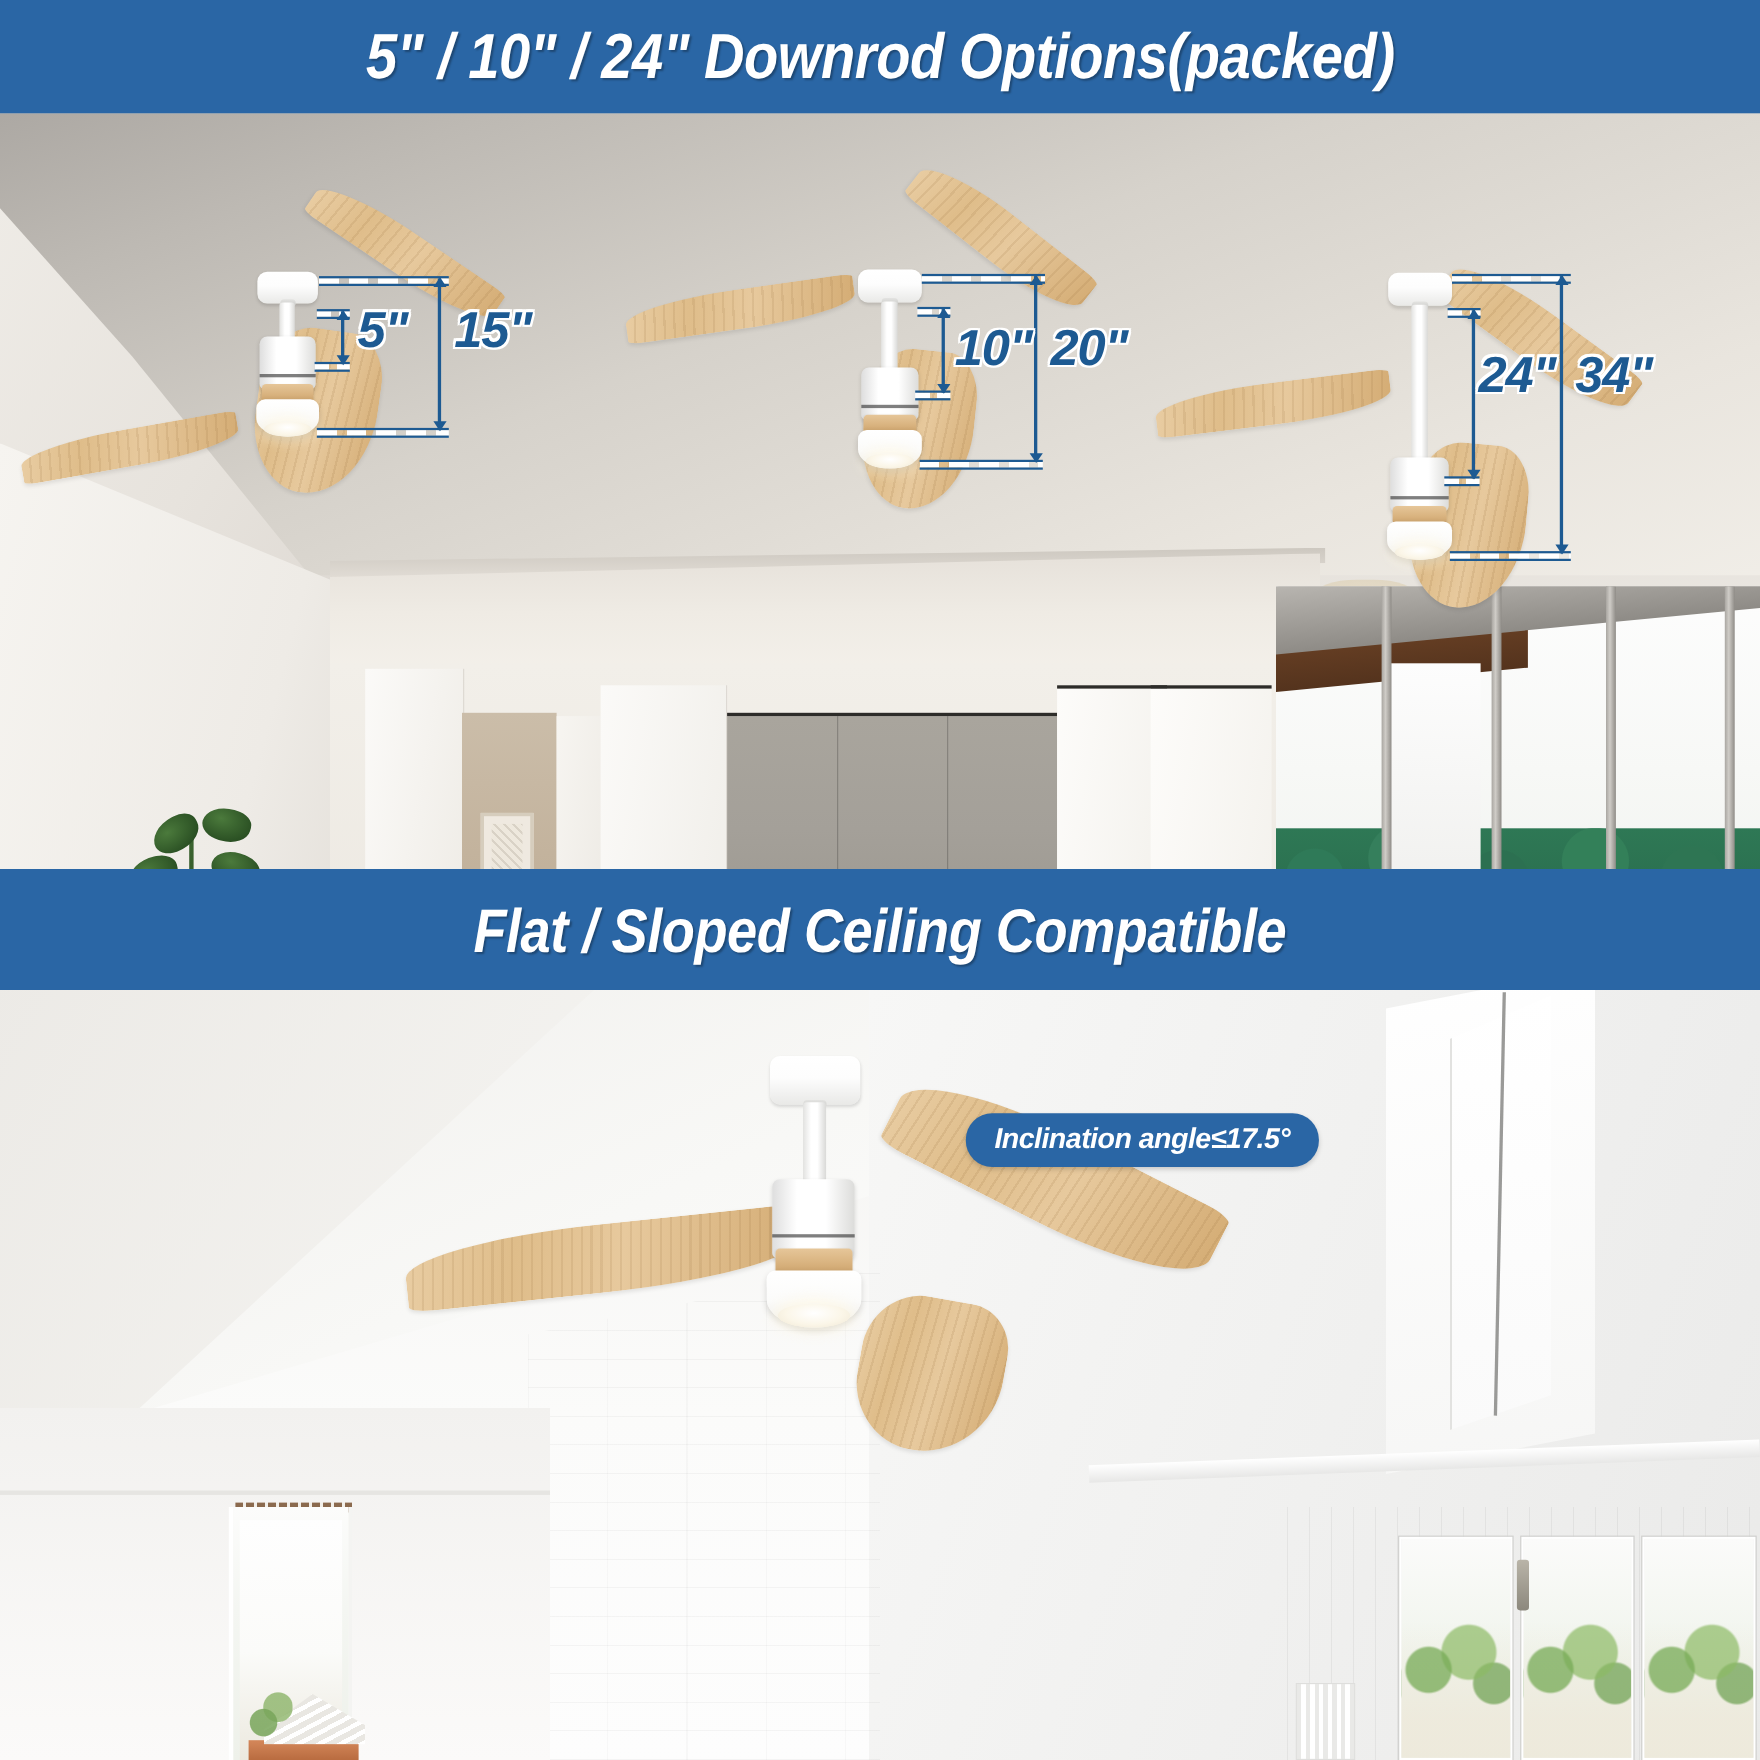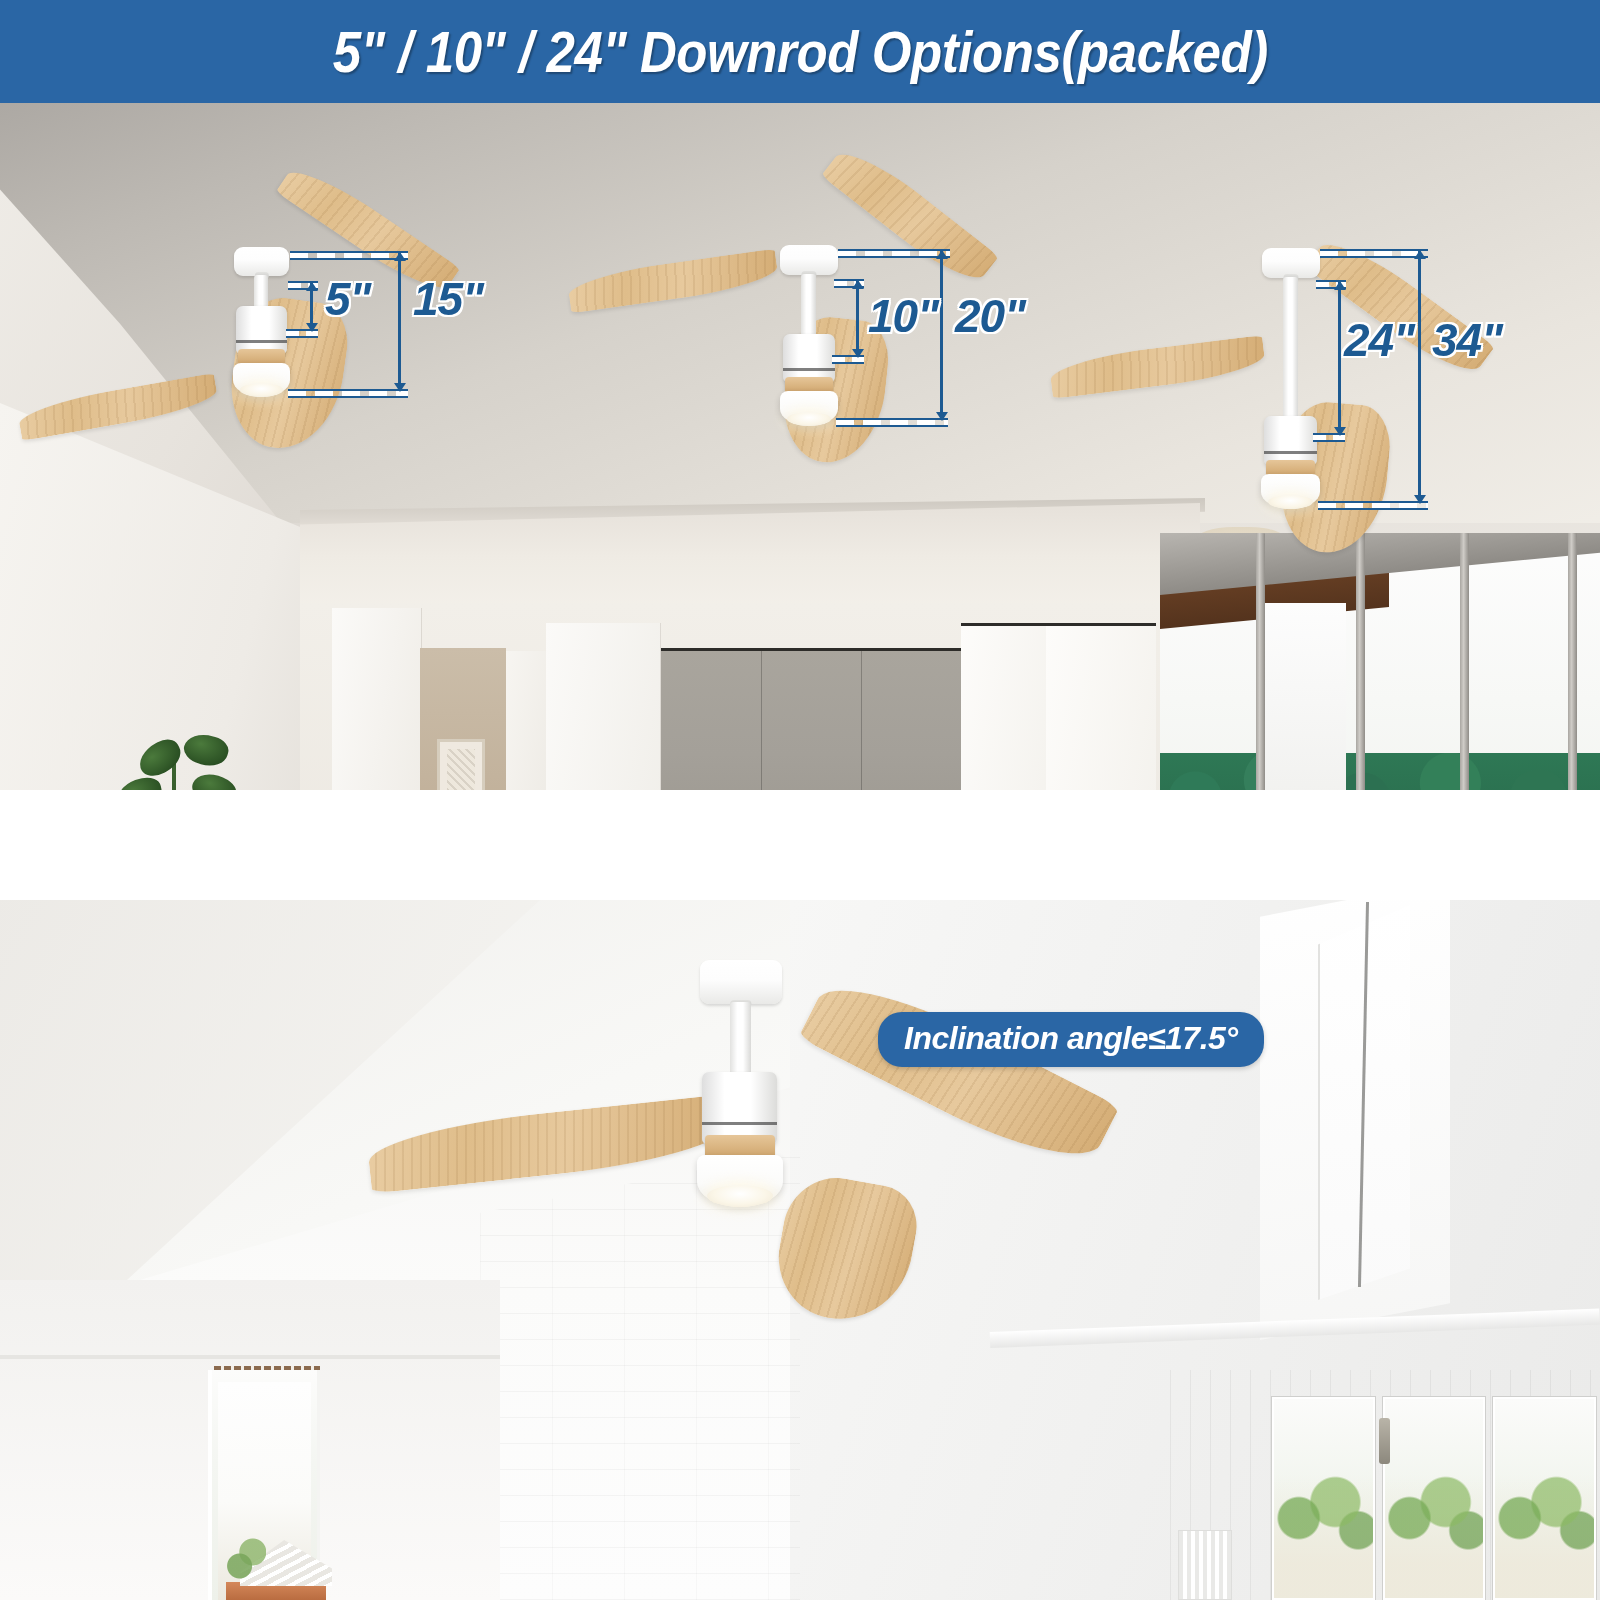--- a/index.html
+++ b/index.html
@@ -360,21 +360,21 @@
     text-shadow: -2px -2px 0 #fff, 2px -2px 0 #fff, -2px 2px 0 #fff, 2px 2px 0 #fff,
                  0 -2px 0 #fff, 0 2px 0 #fff, -2px 0 0 #fff, 2px 0 0 #fff;
     white-space:nowrap; letter-spacing:-1px;
   }
 
   
   .pill {
     position:absolute; left:878px; top:1012px;
     padding:8px 26px 10px; border-radius:24px;
     background:#2a66a5; color:#fff;
-    font-size:32px; font-weight:bold; font-style:italic;
+    font-size:26px; font-weight:bold; font-style:italic;
     letter-spacing:-0.5px; white-space:nowrap; z-index:30;
     box-shadow:0 2px 5px rgba(0,0,0,.18);
   }
 </style>
 </head>
 <body>
 
 <div class="page">
 
   <div class="banner" id="banner-top">
@@ -491,20 +491,23 @@
       <div class="dim-dash sm" style="left:1316px; top:177px; width:30px"></div>
       <div class="dim-dash sm" style="left:1313px; top:330px; width:32px"></div>
       <div class="dim-dash" style="left:1318px; top:398px; width:110px"></div>
       <div class="dim-line" style="left:1338px; top:179px; height:153px"></div>
       <div class="dim-line" style="left:1418px; top:148px; height:252px"></div>
       <div class="dim-label" style="left:1344px; top:210px; font-size:46px">24"</div>
       <div class="dim-label" style="left:1432px; top:210px; font-size:46px">34"</div>
     </div>
   </div>
 
+  <div class="banner" id="banner-mid">
+    <div class="banner-text">Flat / Sloped Ceiling Compatible</div>
+  </div>
 
   <div class="scene2">
     <div class="s2-slope-plane"></div>
     <div class="s2-slope-left"></div>
     <div class="s2-rwall"></div>
     <div class="s2-dormer"></div>
     <div class="s2-dormer-win"></div>
     <div class="s2-dormer-mull"></div>
     <div class="s2-skirt"></div>
     <div class="s2-chimney"></div>

